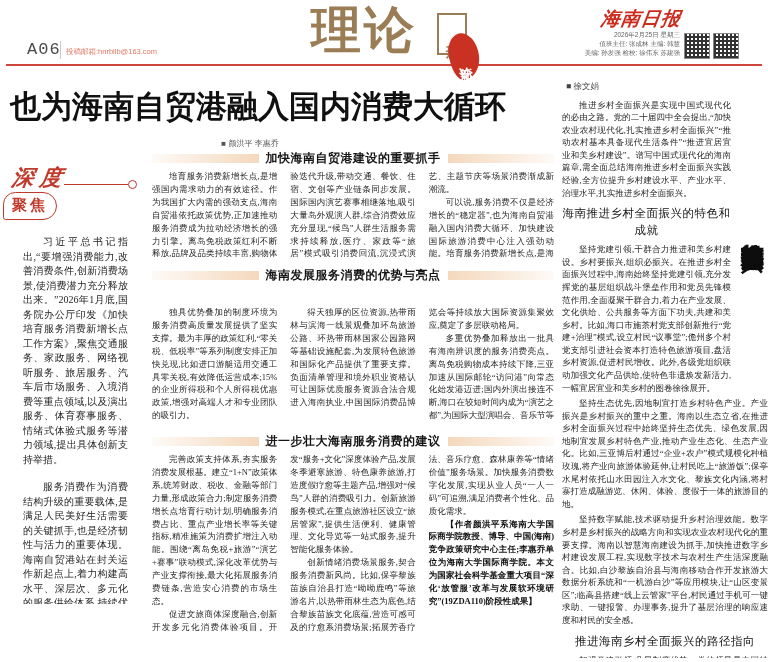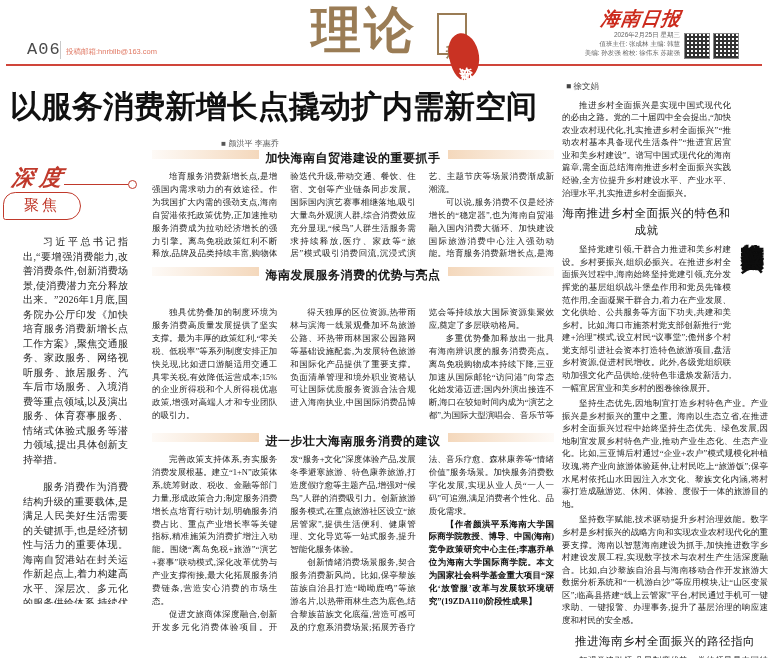--- a/index.html
+++ b/index.html
@@ -34,31 +34,31 @@
   .headline{position:absolute;left:10px;top:86px;width:540px;font-family:"Liberation Sans",sans-serif;
           font-size:31px;font-weight:900;color:#101010;letter-spacing:0px;white-space:nowrap;}
   .byline-main{position:absolute;left:30px;top:138px;width:440px;text-align:center;font-size:8px;color:#555;
           font-family:"Liberation Sans",sans-serif;}
   
   .focus-line1{position:absolute;left:12px;top:163px;font-size:22px;color:#c0392b;font-style:italic;
           font-weight:bold;letter-spacing:6px;transform:skewX(-8deg);font-family:"Liberation Serif",serif;}
   .focus-deco-line{position:absolute;left:64px;top:184px;width:64px;height:1px;background:#c0392b;}
   .focus-deco-dot{position:absolute;left:128px;top:180px;width:7px;height:7px;border:1.5px solid #c0392b;
           border-radius:50%;background:#fff;}
-  .focus-bubble{position:absolute;left:3px;top:192px;padding:3px 20px 4px;border:1.5px solid #c0392b;
-          border-radius:14px 16px 16px 3px;color:#c0392b;font-weight:normal;font-size:15px;
+  .focus-bubble{position:absolute;left:3px;top:192px;padding:3px 8px 4px;border:1.5px solid #c0392b;
+          border-radius:14px 16px 16px 3px;color:#c0392b;font-weight:bold;font-size:15px;
           letter-spacing:3px;font-family:"Liberation Serif",serif;}
   
   .col1{position:absolute;left:10px;top:222px;width:131px;height:382px;overflow:hidden;
         font-size:10px;line-height:1.45;text-align:justify;color:#1d1d1d;}
   .col1 p{margin:13px;text-indent:2em;}
   .endmark{width:8px;height:8px;background:#c8281e;margin:3px 4px 0 auto;}
   
   .midband{position:absolute;left:152px;top:150px;width:402px;}
-  .msec-head{display:flex;gap:7px;height:16px;margin:0 0 4px 0;}
+  .msec-head{display:flex;align-items:center;gap:7px;height:16px;margin:0 0 4px 0;}
   .msec-head .bar{flex:1;height:9px;}
   .msec-head .bar.l{background:linear-gradient(to left,#f4d8bc,rgba(244,216,188,0.12));}
   .msec-head .bar.r{background:linear-gradient(to right,#f4d8bc,rgba(244,216,188,0.12));}
   .msec-head h3{margin:0;font-family:"Liberation Sans",sans-serif;font-size:12px;font-weight:bold;
         color:#161616;letter-spacing:0.5px;white-space:nowrap;}
   .msec-body{column-count:3;column-gap:13px;overflow:hidden;font-size:8.5px;line-height:1.52;
         text-align:justify;color:#262626;}
   .msec-body p{margin:0;text-indent:2em;}
   .h1body{height:97px;} .h2body{height:127px;margin-top:23px;} .h3body{height:228px;}
   .author-note{font-weight:bold;color:#111;}
@@ -89,21 +89,21 @@
 
   <div class="paper-name">海南日报</div>
   <div class="mast-info">
     <div>2026年2月25日 星期三</div>
     <div>值班主任: 张成林 主编: 韩慧</div>
     <div>美编: 孙发强 检校: 徐伟东 苏建强</div>
   </div>
   <div class="qr qr1"></div>
   <div class="qr qr2"></div>
 
-  <div class="headline">以服务消费新增长点撬动扩内需新空间</div>
+  <div class="headline">也为海南自贸港融入国内消费大循环</div>
   <div class="byline-main">■ 颜洪平 李惠乔</div>
 
   <div class="focus-line1">深度</div>
   <div class="focus-deco-line"></div>
   <div class="focus-deco-dot"></div>
   <div class="focus-bubble">聚焦</div>
 
   <div class="col1">
     <p>习近平总书记指出,“要增强消费能力,改善消费条件,创新消费场景,使消费潜力充分释放出来。”2026年1月底,国务院办公厅印发《加快培育服务消费新增长点工作方案》,聚焦交通服务、家政服务、网络视听服务、旅居服务、汽车后市场服务、入境消费等重点领域,以及演出服务、体育赛事服务、情绪式体验式服务等潜力领域,提出具体创新支持举措。</p>
     <p>服务消费作为消费结构升级的重要载体,是满足人民美好生活需要的关键抓手,也是经济韧性与活力的重要体现。海南自贸港站在封关运作新起点上,着力构建高水平、深层次、多元化的服务供给体系,持续优化服务消费环境,既是推动高质量发展的内在要求,也是发挥自身独特优势、主动对接国际高标准经贸规则、扩大服务业开放的战略选择。</p>

